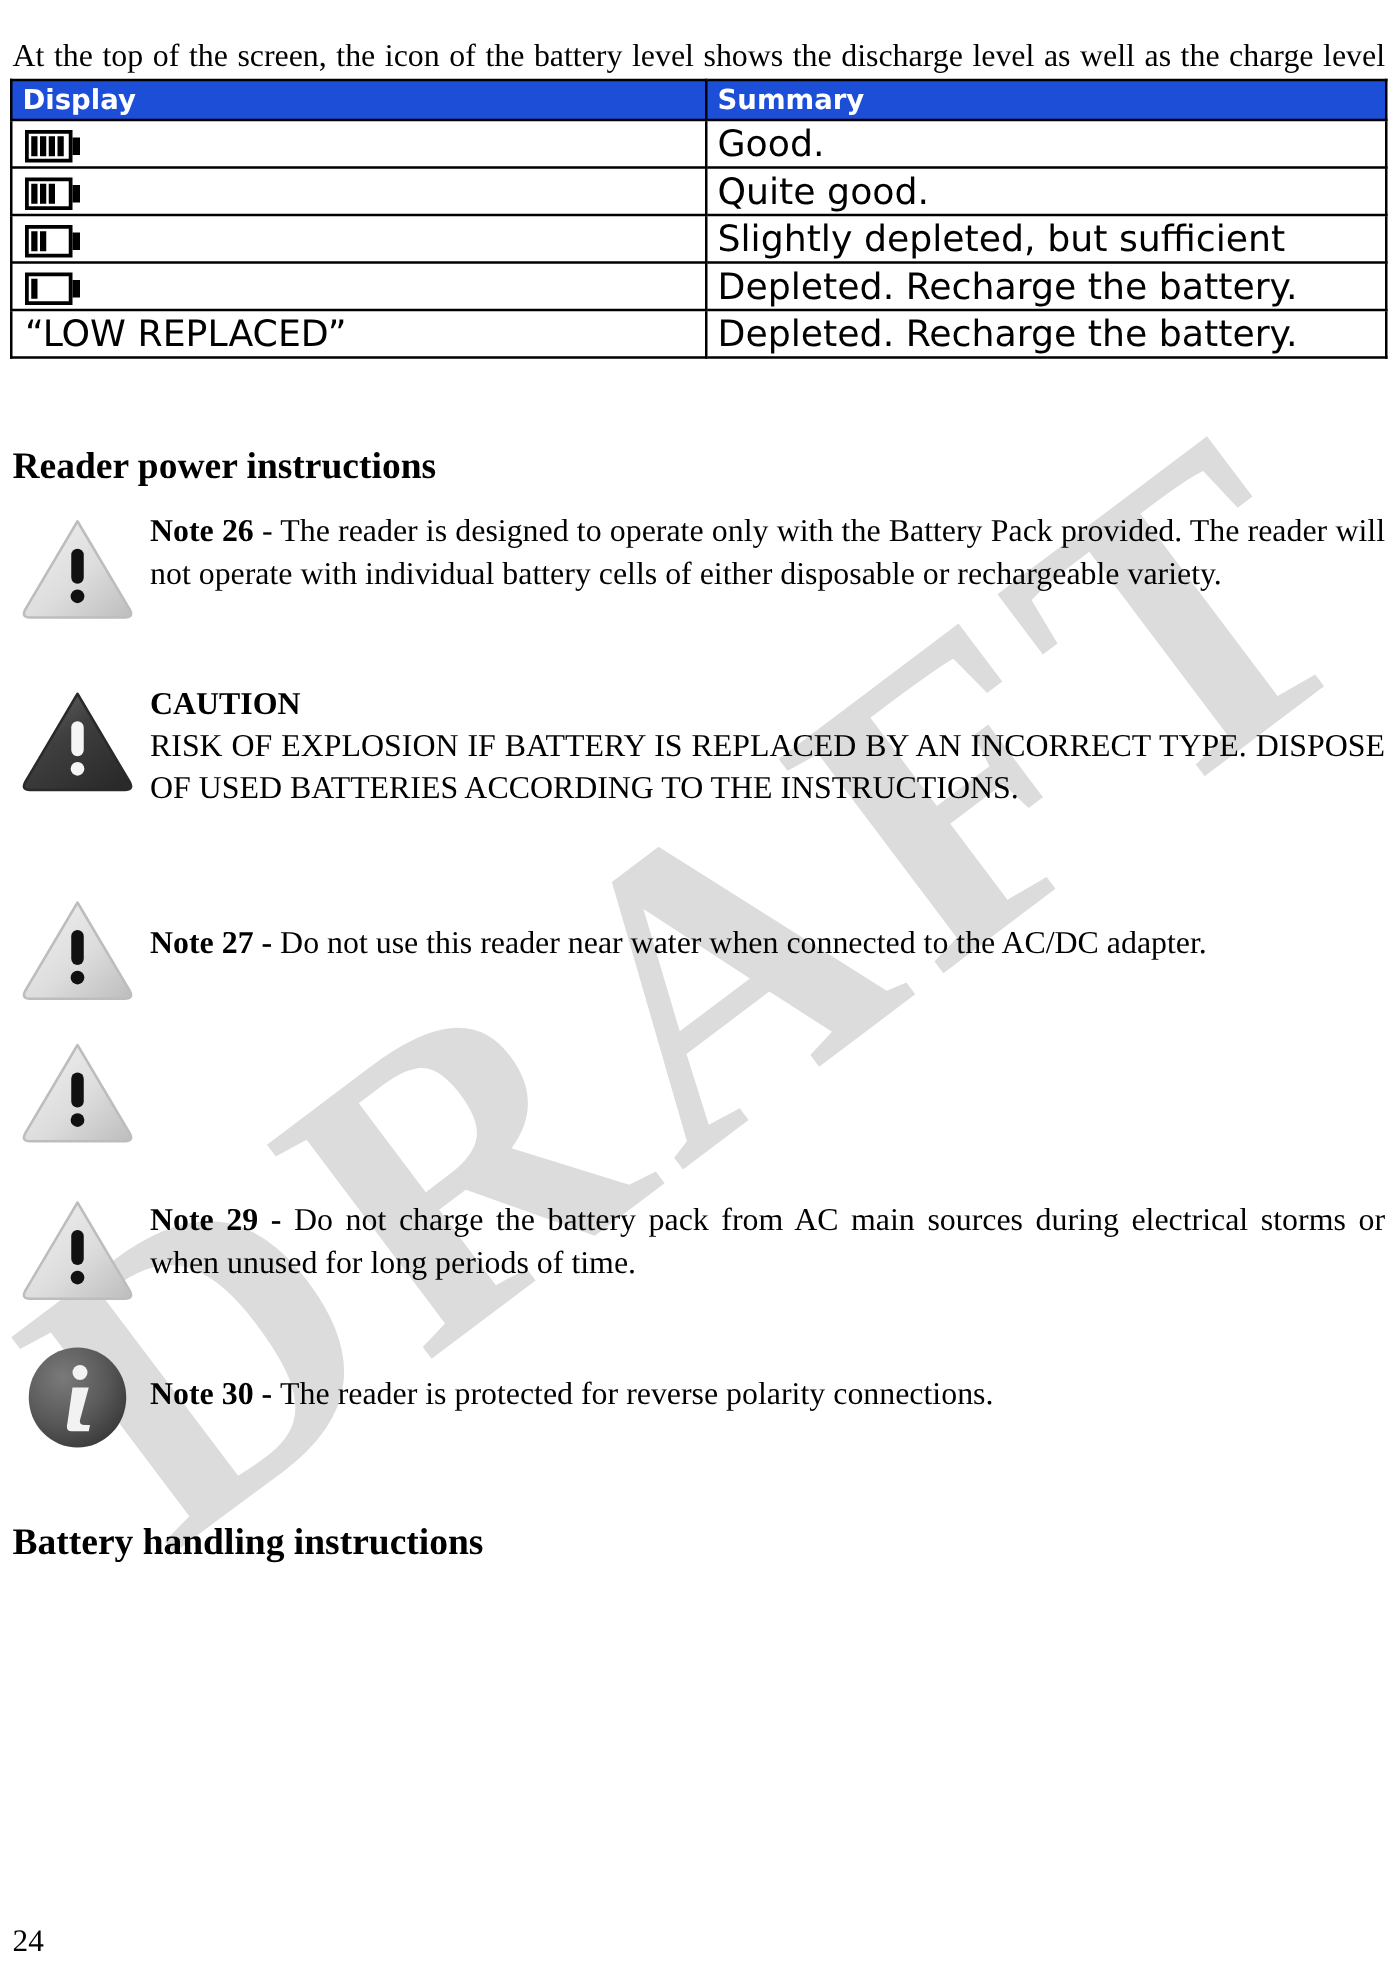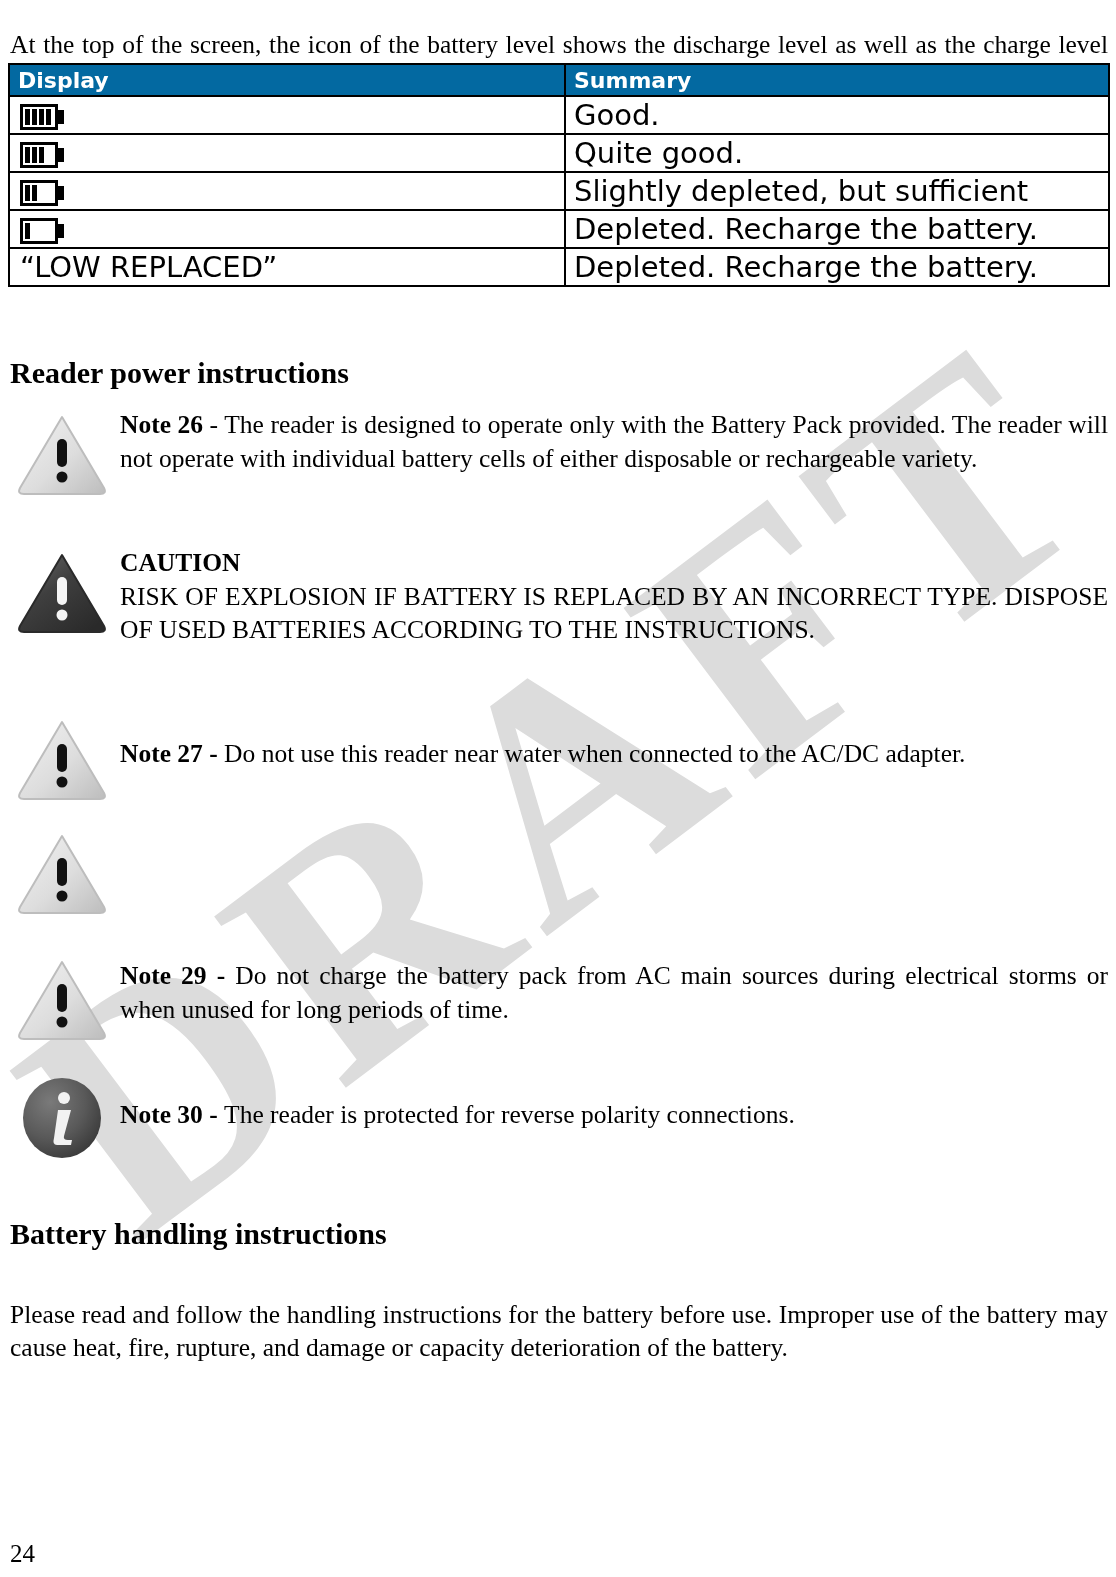--- a/index.html
+++ b/index.html
@@ -73,21 +73,21 @@
     background: #ffffff;
   }
   table.battery-table td,
   table.battery-table th {
     border: 2px solid #000000;
     padding: 0;
     margin: 0;
     vertical-align: middle;
   }
   table.battery-table th {
-    background: #0369a1;
+    background: #1d4ed8;
     color: #ffffff;
     font-weight: bold;
     font-size: 22px;
     height: 30px;
     text-align: left;
     padding-left: 8px;
   }
   table.battery-table th.col-summary,
   table.battery-table td.col-summary {
     padding-left: 8px;
@@ -399,17 +399,16 @@
         <path d="M44 38 L57 38 L50 64 Q49 68 54 68 L58 68 L57 73 L43 73 Q38 73 40 66 Z" fill="#f2f2f2"></path>
       </svg>
     </div>
     <div class="note-text no-justify" style="padding-top:26px;">
       <span class="lead">Note 30 - </span><span>The reader is protected for reverse polarity connections.</span>
     </div>
   </div>
 
   <h2 class="section-heading" style="top:1192px;">Battery handling instructions</h2>
 
-  <p class="intro-para" style="top:1272px;">Please read and follow the handling instructions for the battery before use. Improper use of the battery may cause heat, fire, rupture, and damage or capacity deterioration of the battery.</p>
 
   <div class="page-number">24</div>
 
 </div>
 
 </body></html>

